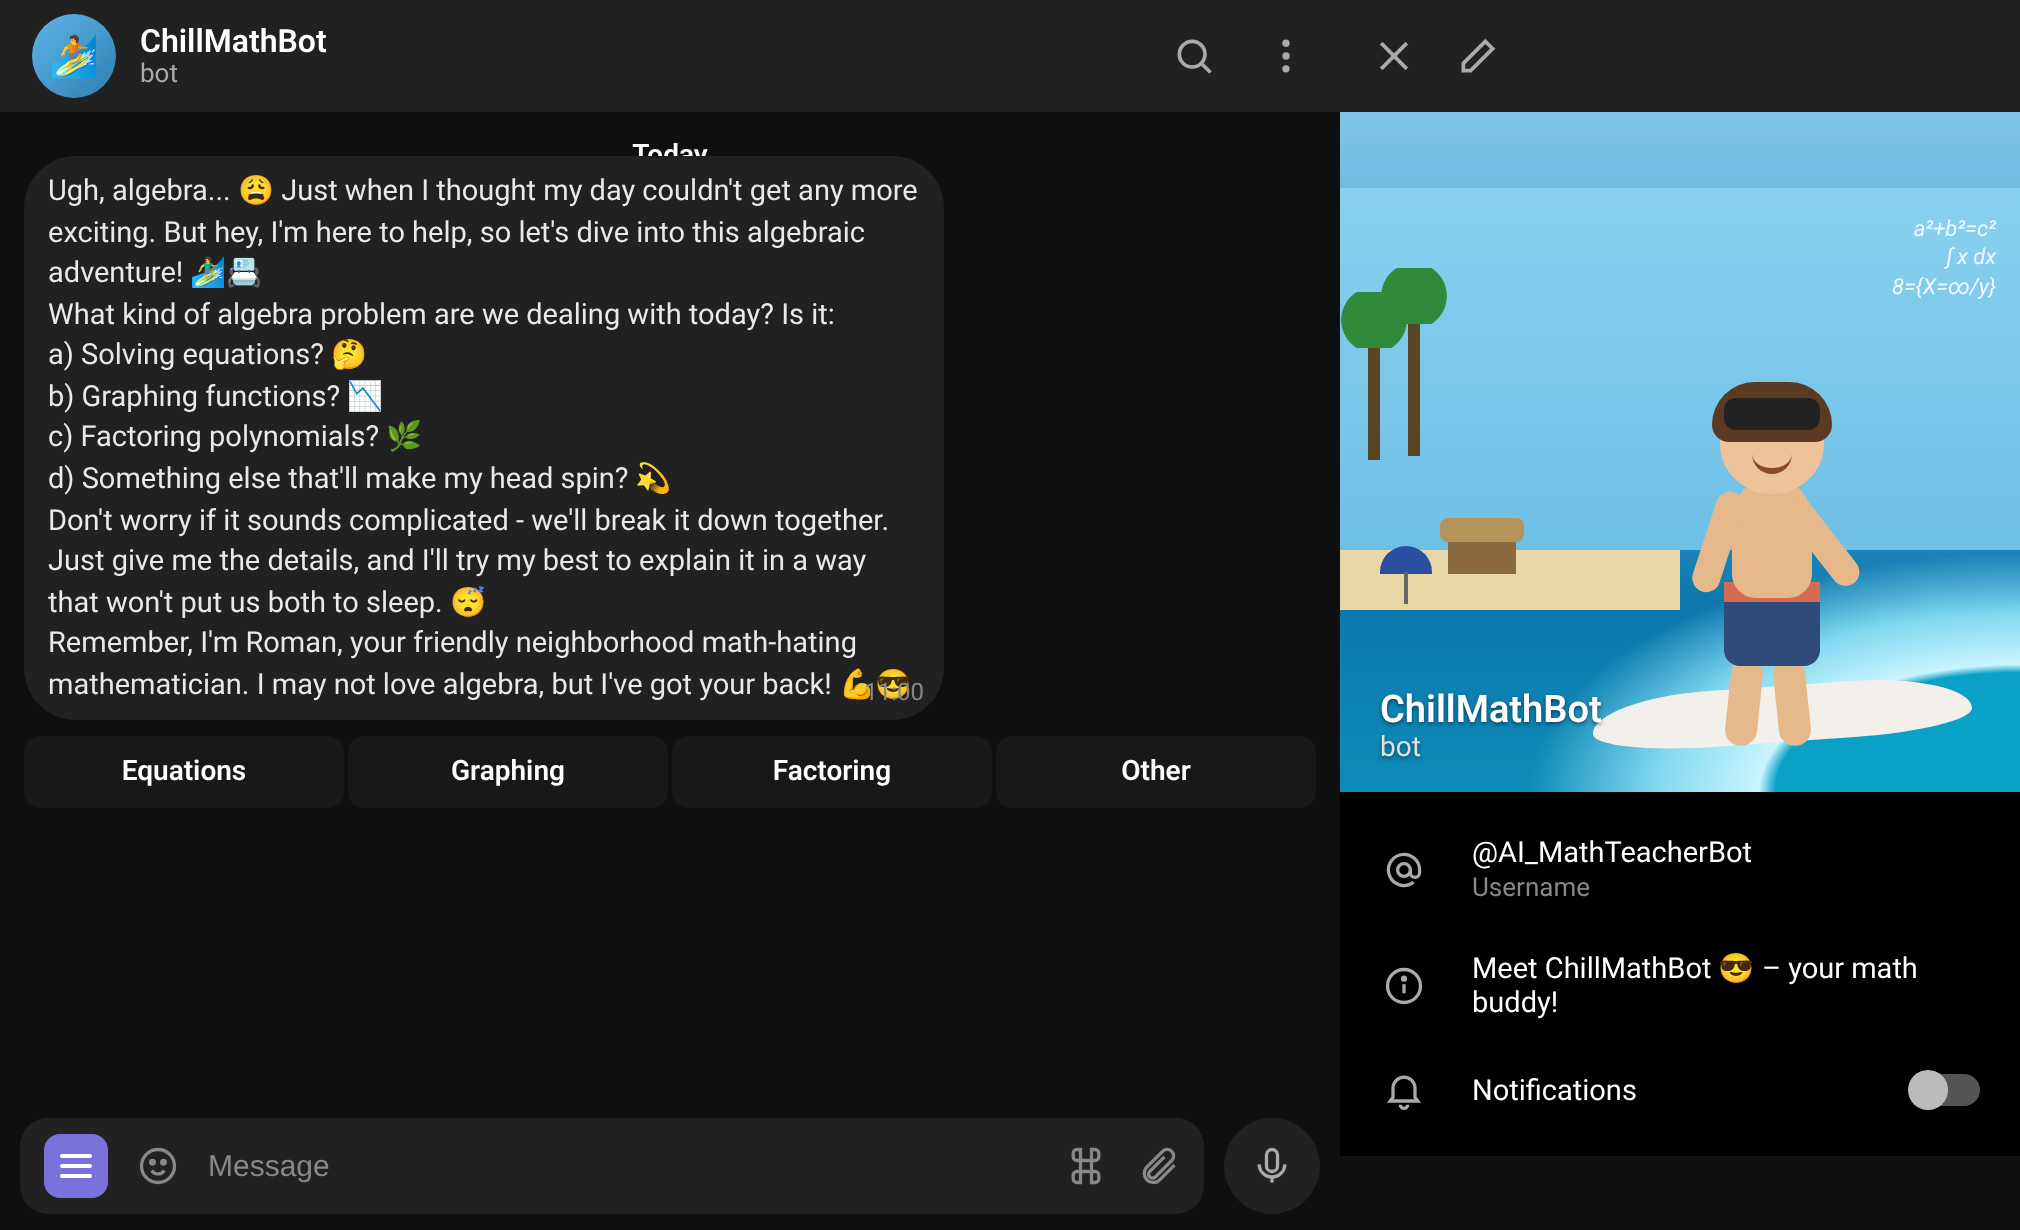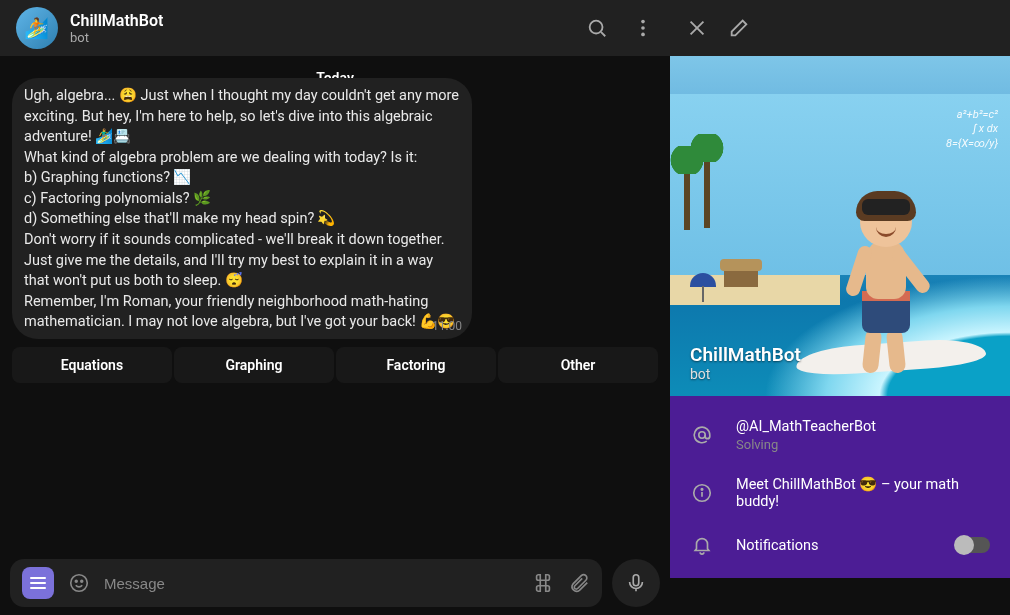--- a/index.html
+++ b/index.html
@@ -37,21 +37,21 @@
   .profile-img { width: 100%; height: 340px; position: relative; background: linear-gradient(180deg,#7ec6e8 0%, #5aa9d8 30%, #2b90c4 55%, #0d78ad 72%, #0d8cb8 100%); display: flex; align-items: flex-end; }
   .profile-img .scene { position:absolute; inset:0; overflow:hidden;margin-top:38px;}
   .sky { position:absolute; top:0;left:0;right:0;height:60%; background:linear-gradient(#88d1f0,#6fc0e6);}
   .wave { position:absolute; bottom:0;left:0;right:0;height:55%; background:radial-gradient(120% 120% at 100% 100%, #0aa1c7 0%, #0aa1c7 30%, #c9f5ff 32%, #7fd7ef 45%, transparent 60%);}
   .shore { position:absolute; bottom:30%; left:0; width:50%; height:10%; background:#e8d7a7;}
   .palm { position:absolute; top:18%; left:10%; width:6px; height:80px; background:#5b4524;}
   .palm::before{content:"";position:absolute;top:-14px;left:-20px;width:46px;height:28px;background:radial-gradient(circle,#2f8a3a 60%,transparent 62%);}
   .profile-name-overlay { position: absolute; left: 20px; bottom: 14px; z-index:2;}
   .profile-name { font-size: 19px; font-weight: 600; color: #fff; text-shadow:0 1px 2px rgba(0,0,0,0.5);}
   .profile-sub { font-size: 14px; color: #e0e0e0; text-shadow:0 1px 2px rgba(0,0,0,0.5);}
-  .info-list { display: flex; flex-direction: column; padding: 10px 0; background:#4c1d95; margin-top:0;}
+  .info-list { display: flex; flex-direction: column; padding: 10px 0; background:#000000; margin-top:0;}
   .info-row { display: flex; align-items: center; padding: 12px 20px; gap: 22px; cursor: pointer; }
   .info-row .row-icon { width: 24px; display: flex; justify-content: center; color: #aaa; flex-shrink: 0; }
   .info-row .row-text { flex: 1; display: flex; flex-direction: column; }
   .info-row .row-main { font-size: 14.5px; color: #fff; }
   .info-row .row-sub { font-size: 13px; color: #888; margin-top: 2px; }
   .toggle { width: 34px; height: 16px; background: #555; border-radius: 10px; position: relative; }
   .toggle::after { content: ""; position: absolute; width: 20px; height: 20px; background: #bbb; border-radius: 50%; top: -2px; left: -2px; }
   .spacer {flex:1; background:#0f0f0f;}
   .surfer{position:absolute;left:46%;top:28%;width:120px;height:200px;z-index:1;}
   .board{position:absolute;bottom:8px;left:-30px;width:190px;height:28px;background:#f3f0ec;border-radius:50% 50% 50% 50%/100% 100% 60% 60%;transform:rotate(-4deg);}
@@ -100,20 +100,21 @@
             </svg>
         </span>
       </div>
     </div>
 
     <div class="messages">
       <div class="date-pill">Today</div>
       <div class="bubble">
         <div>Ugh, algebra... 😩 Just when I thought my day couldn't get any more exciting. But hey, I'm here to help, so let's dive into this algebraic adventure! 🏄‍♂️📇</div>
         <div>What kind of algebra problem are we dealing with today? Is it:</div>
+        <div>a) Solving equations? 🤔</div>
         <div>b) Graphing functions? 📉</div>
         <div>c) Factoring polynomials? 🌿</div>
         <div>d) Something else that'll make my head spin? 💫</div>
         <div>Don't worry if it sounds complicated - we'll break it down together. Just give me the details, and I'll try my best to explain it in a way that won't put us both to sleep. 😴</div>
         <div>Remember, I'm Roman, your friendly neighborhood math-hating mathematician. I may not love algebra, but I've got your back! 💪😎</div>
         <span class="time">11:00</span>
       </div>
       <div class="quick-buttons">
         <div class="quick-btn">Equations</div>
         <div class="quick-btn">Graphing</div>
@@ -208,21 +209,21 @@
     <div class="info-list">
       <div class="info-row">
         <span class="row-icon">
           <svg viewBox="0 0 24 24" width="22" height="22" fill="none" stroke="currentColor" stroke-width="1.8">
               <circle cx="12" cy="12" r="3.5"></circle>
               <path d="M15.5 12v1.5a2.5 2.5 0 0 0 5 0V12a8.5 8.5 0 1 0-3.3 6.7"></path>
             </svg>
         </span>
         <div class="row-text">
           <span class="row-main">@AI_MathTeacherBot</span>
-          <span class="row-sub">Solving</span>
+          <span class="row-sub">Username</span>
         </div>
       </div>
       <div class="info-row">
         <span class="row-icon">
           <svg viewBox="0 0 24 24" width="22" height="22" fill="none" stroke="currentColor" stroke-width="1.8">
               <circle cx="12" cy="12" r="9"></circle>
               <line x1="12" y1="11" x2="12" y2="16"></line>
               <circle cx="12" cy="8" r="0.8" fill="currentColor"></circle>
             </svg>
         </span>

